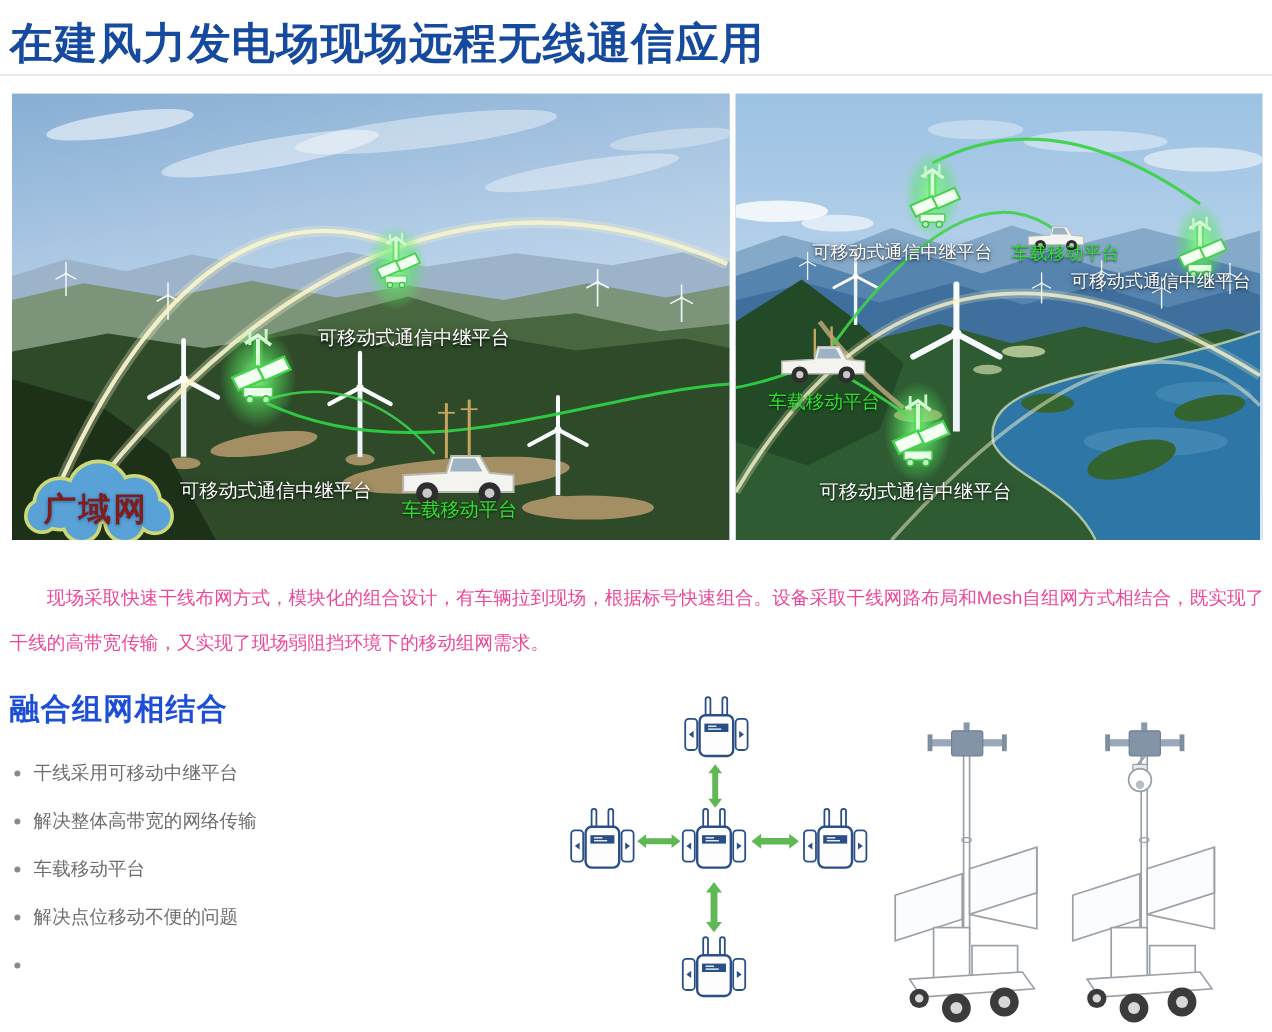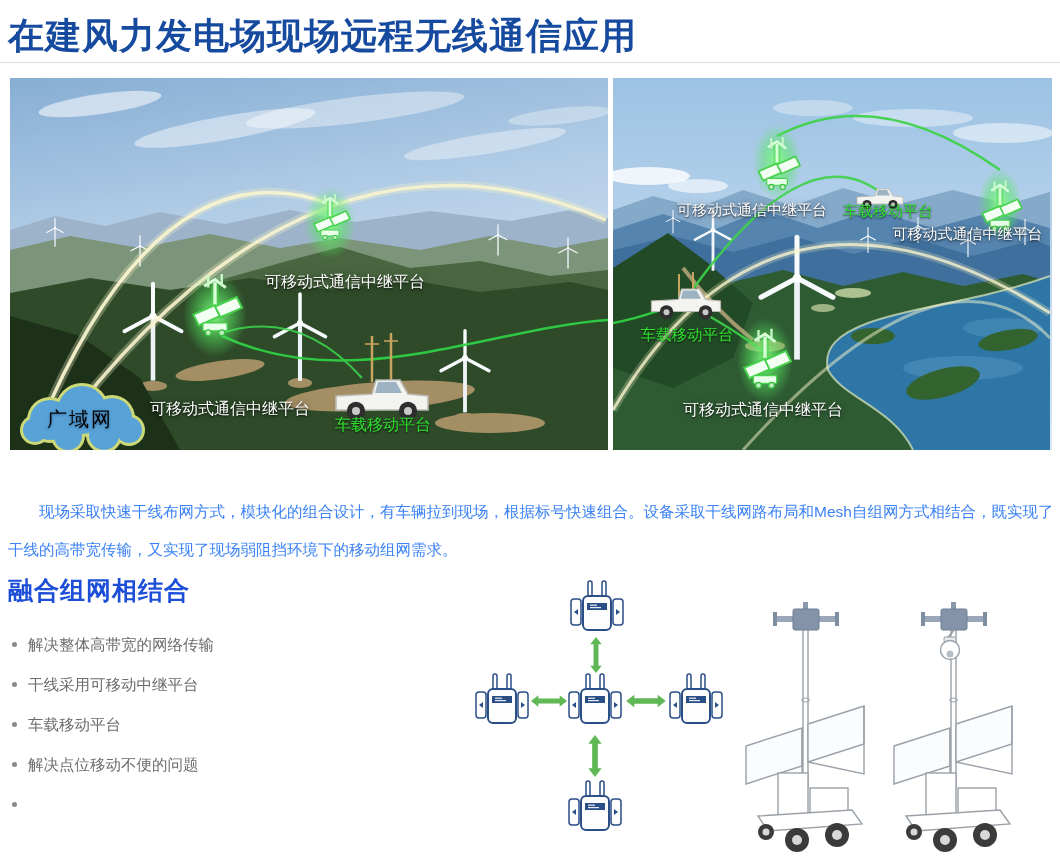--- a/index.html
+++ b/index.html
@@ -25,27 +25,27 @@
   .photo.right { left: 613px; width: 439px; }
   .photo svg { position:absolute; left:0; top:0; }
   .ph-label {
     position: absolute; z-index: 5;
     font-family: "Liberation Serif", "DejaVu Serif", serif;
     font-weight: normal; color: #ffffff; white-space: nowrap; text-align: center;
     text-shadow: 0 1px 2px rgba(0,0,0,.75), 0 0 6px rgba(0,0,0,.35);
   }
   .ph-label.green { color: #2fe22f; text-shadow: 0 1px 2px rgba(0,0,0,.8); }
   .wan-text {
-    position:absolute; z-index:6; font-weight:normal; color:#000000;
-    font-size:20px; letter-spacing:2px; text-align:center;
+    position:absolute; z-index:6; font-weight:bold; color:#7f1d1d;
+    font-size:27px; letter-spacing:2px; text-align:center;
     text-shadow: 0 1px 3px rgba(20,60,100,.6);
   }
   .intro {
-    position: absolute; left: 8px; top: 493px; width: 1046px;
-    font-size: 15.5px; color: #3b82f6; line-height: 38px; text-indent: 2em;
+    position: absolute; left: 8px; top: 480px; width: 1046px;
+    font-size: 15.5px; color: #ec4899; line-height: 38px; text-indent: 2em;
   }
   .section2-title {
     position: absolute; left: 8px; top: 574px;
     font-size: 25px; font-weight: bold; color: #1d4ed8; letter-spacing: 1px;
   }
   ul.bullets {
     position: absolute; left: 10px; top: 634px; width: 420px; list-style: none;
   }
   ul.bullets li {
     position: relative; padding-left: 18px; margin-bottom: 18px;
@@ -316,22 +316,22 @@
   <div class="ph-label" style="left:272px; top:147px; width:165px; font-size:15px;">可移动式通信中继平台</div>
   <div class="ph-label green" style="left:24px; top:247px; width:100px; font-size:15.5px;">车载移动平台</div>
   <div class="ph-label" style="left:65px; top:322px; width:170px; font-size:16px;">可移动式通信中继平台</div>
 </div>
 
 <p class="intro">现场采取快速干线布网方式，模块化的组合设计，有车辆拉到现场，根据标号快速组合。设备采取干线网路布局和Mesh自组网方式相结合，既实现了干线的高带宽传输，又实现了现场弱阻挡环境下的移动组网需求。</p>
 
 <div class="section2-title">融合组网相结合</div>
 
 <ul class="bullets">
+  <li><span class="dot"></span><span>干线采用可移动中继平台</span></li>
   <li><span class="dot"></span><span>解决整体高带宽的网络传输</span></li>
-  <li><span class="dot"></span><span>干线采用可移动中继平台</span></li>
   <li><span class="dot"></span><span>车载移动平台</span></li>
   <li><span class="dot"></span><span>解决点位移动不便的问题</span></li>
   <li><span class="dot"></span></li>
 </ul>
 
 <svg class="mesh-diagram" width="310" height="285" viewBox="0 0 310 285">
   <defs>
     <g id="meshNode">
       <rect x="-9" y="-27" width="4" height="17" rx="2" fill="#ffffff" stroke="#2a4f86" stroke-width="1.5"></rect>
       <rect x="5" y="-27" width="4" height="17" rx="2" fill="#ffffff" stroke="#2a4f86" stroke-width="1.5"></rect>

